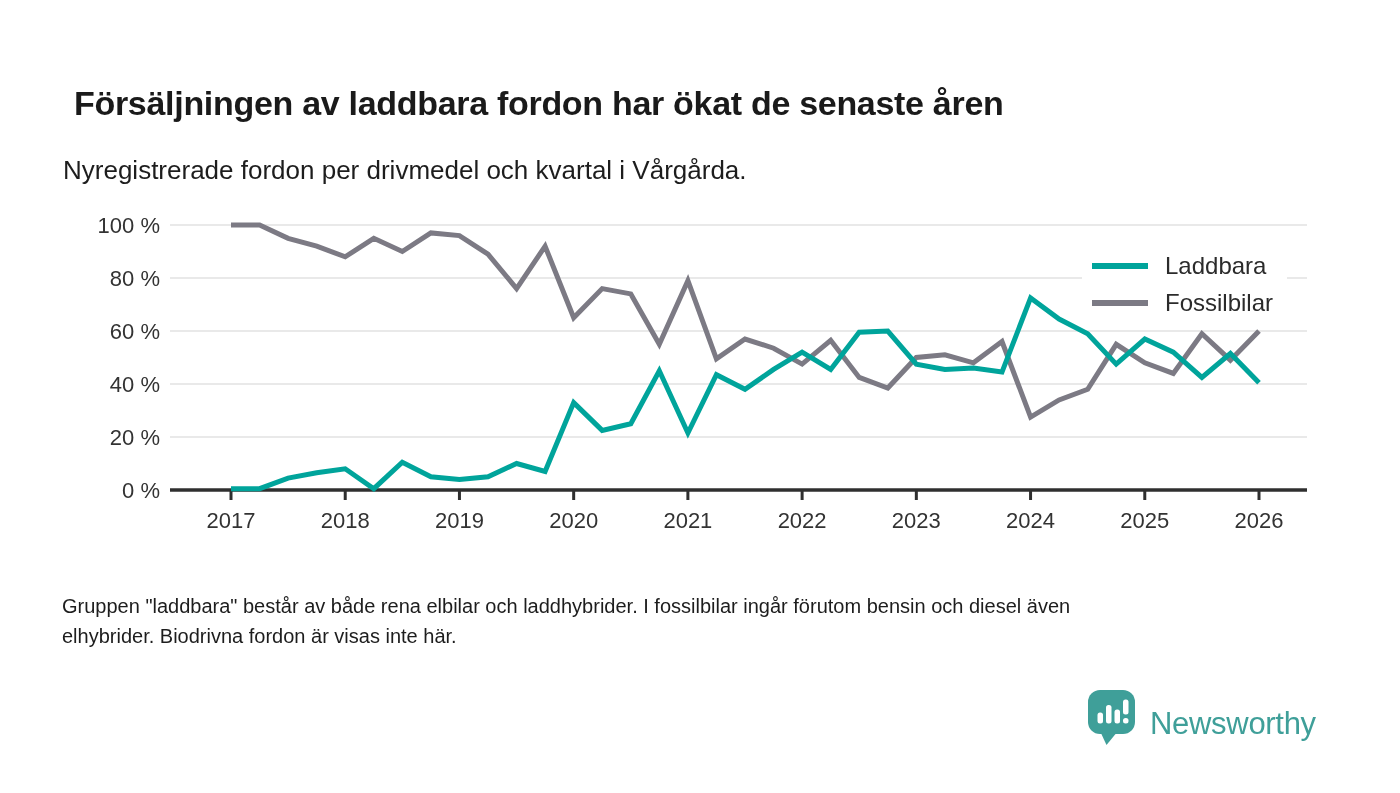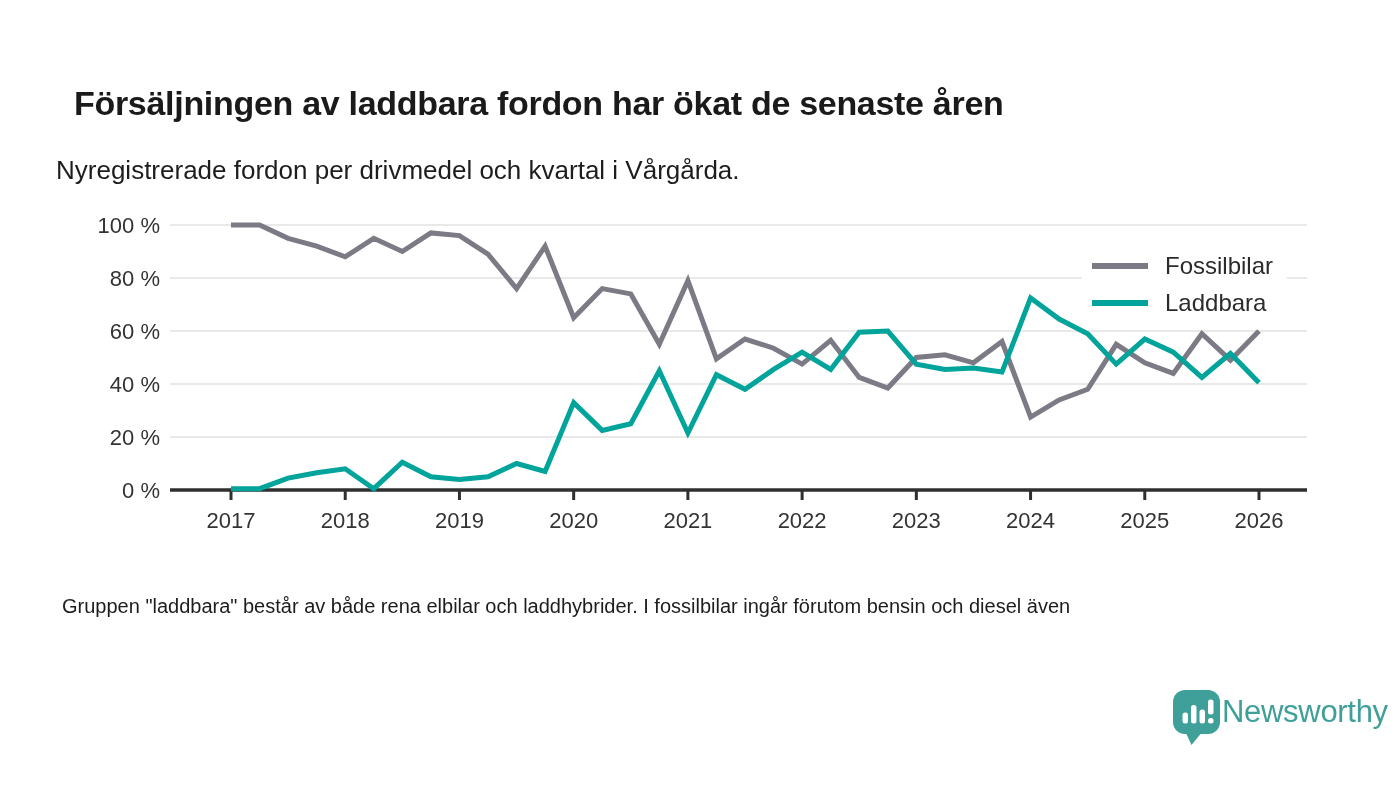--- a/index.html
+++ b/index.html
@@ -7,40 +7,40 @@
     width:1400px;height:793px;position:relative;overflow:hidden;
     background:#ffffff;
     font-family:"Liberation Sans",sans-serif;
     color:#1d1d1d;
   }
   .title{
     position:absolute;left:62px;top:72px;margin:12px;
     font-size:34px;font-weight:bold;letter-spacing:-0.3px;color:#1a1a1a;
   }
   .subtitle{
-    position:absolute;left:56px;top:155px;margin:0;
+    position:absolute;left:63px;top:155px;margin:0;
     font-size:26px;font-weight:normal;color:#1d1d1d;
   }
   #chart-svg{position:absolute;left:0;top:200px;}
   #chart-svg text{font-family:"Liberation Sans",sans-serif;font-size:22px;fill:#333333;}
   .legend{
     position:absolute;left:1082px;top:245px;
     background:#ffffff;padding:7px 14px 7px 10px;
     display:flex;flex-direction:column;gap:9px;
   }
   .legend-row{display:flex;align-items:center;}
   .legend-swatch{width:56px;height:6px;margin-right:17px;flex:0 0 auto;}
   .legend-label{font-size:24px;color:#2b2b2b;line-height:28px;white-space:nowrap;}
   .footnote{
     position:absolute;left:62px;top:591px;margin:0;width:1270px;
     font-size:20px;line-height:1.5;color:#1d1d1d;
   }
   .branding{
-    position:absolute;left:1172px;top:689px;
-    display:flex;align-items:flex-start;
+    position:absolute;left:1087px;top:689px;
+    display:flex;align-items:flex-end;gap:13px;
   }
   .logo-text{
     font-size:31px;font-weight:500;line-height:46px;color:inherit;
     letter-spacing:-0.3px;white-space:nowrap;
   }
 </style>
 </head>
 <body>
 
 <h1 class="title">Försäljningen av laddbara fordon har ökat de senaste åren</h1>
@@ -78,31 +78,32 @@
     <text x="160" y="192" text-anchor="end">40 %</text>
     <text x="160" y="139" text-anchor="end">60 %</text>
     <text x="160" y="86" text-anchor="end">80 %</text>
     <text x="160" y="33" text-anchor="end">100 %</text>
     <polyline points="231.0,25.0 259.6,25.0 288.1,38.3 316.7,46.2 345.2,56.8 373.8,38.3 402.3,51.5 430.9,32.9 459.4,35.6 488.0,54.2 516.6,88.6 545.1,46.2 573.7,117.8 602.2,88.6 630.8,93.9 659.3,144.3 687.9,80.7 716.4,158.8 745.0,139.0 773.6,148.2 802.1,164.1 830.7,140.3 859.2,177.4 887.8,188.0 916.3,157.5 944.9,154.8 973.4,162.8 1002.0,141.6 1030.6,217.1 1059.1,199.9 1087.7,189.3 1116.2,144.3 1144.8,162.8 1173.3,173.4 1201.9,133.7 1230.4,160.2 1259.0,131.0" fill="none" stroke="#7c7a84" stroke-width="5" stroke-linejoin="miter" stroke-miterlimit="4"></polyline>
     <polyline points="231.0,288.7 259.6,288.7 288.1,278.1 316.7,272.8 345.2,268.8 373.8,288.7 402.3,262.2 430.9,276.8 459.4,279.4 488.0,276.8 516.6,263.5 545.1,271.4 573.7,202.6 602.2,230.4 630.8,223.8 659.3,170.8 687.9,233.0 716.4,174.7 745.0,189.3 773.6,169.4 802.1,152.2 830.7,169.4 859.2,132.3 887.8,131.0 916.3,164.1 944.9,169.4 973.4,168.1 1002.0,172.1 1030.6,97.9 1059.1,119.1 1087.7,133.7 1116.2,164.1 1144.8,139.0 1173.3,152.2 1201.9,177.4 1230.4,153.5 1259.0,182.7" fill="none" stroke="#00a49b" stroke-width="5" stroke-linejoin="miter" stroke-miterlimit="4"></polyline>
   </svg>
 
 <div class="legend">
   <div class="legend-row">
+    <span class="legend-swatch" style="background: rgb(0, 164, 155);"></span>
+    <span class="legend-label">Laddbara</span>
+  </div>
+  <div class="legend-row">
     <span class="legend-swatch" style="background: rgb(124, 122, 132);"></span>
     <span class="legend-label">Fossilbilar</span>
-  </div>
-  <div class="legend-row">
-    <span class="legend-swatch" style="background: rgb(0, 164, 155);"></span>
-    <span class="legend-label">Laddbara</span>
   </div>
 </div>
 
 <p class="footnote">
   <span>Gruppen "laddbara" består av både rena elbilar och laddhybrider. I fossilbilar ingår förutom bensin och diesel även</span><br>
+  <span>elhybrider. Biodrivna fordon är visas inte här.</span>
 </p>
 
 <div class="branding" style="color: rgb(63, 159, 153);">
   <svg width="50" height="58" viewBox="0 0 50 58" aria-hidden="true">
     <rect x="1" y="1" width="47" height="44" rx="12" fill="currentColor"></rect>
     <path d="M13 42 L31 42 L19.5 56 Z" fill="currentColor"></path>
     <rect x="10.5" y="23.5" width="5.5" height="11" rx="2.5" fill="#ffffff"></rect>
     <rect x="19" y="16" width="5.5" height="18.5" rx="2.5" fill="#ffffff"></rect>
     <rect x="27.5" y="20.5" width="5.5" height="14" rx="2.5" fill="#ffffff"></rect>
     <rect x="36" y="10.5" width="5.5" height="15" rx="2.5" fill="#ffffff"></rect>

